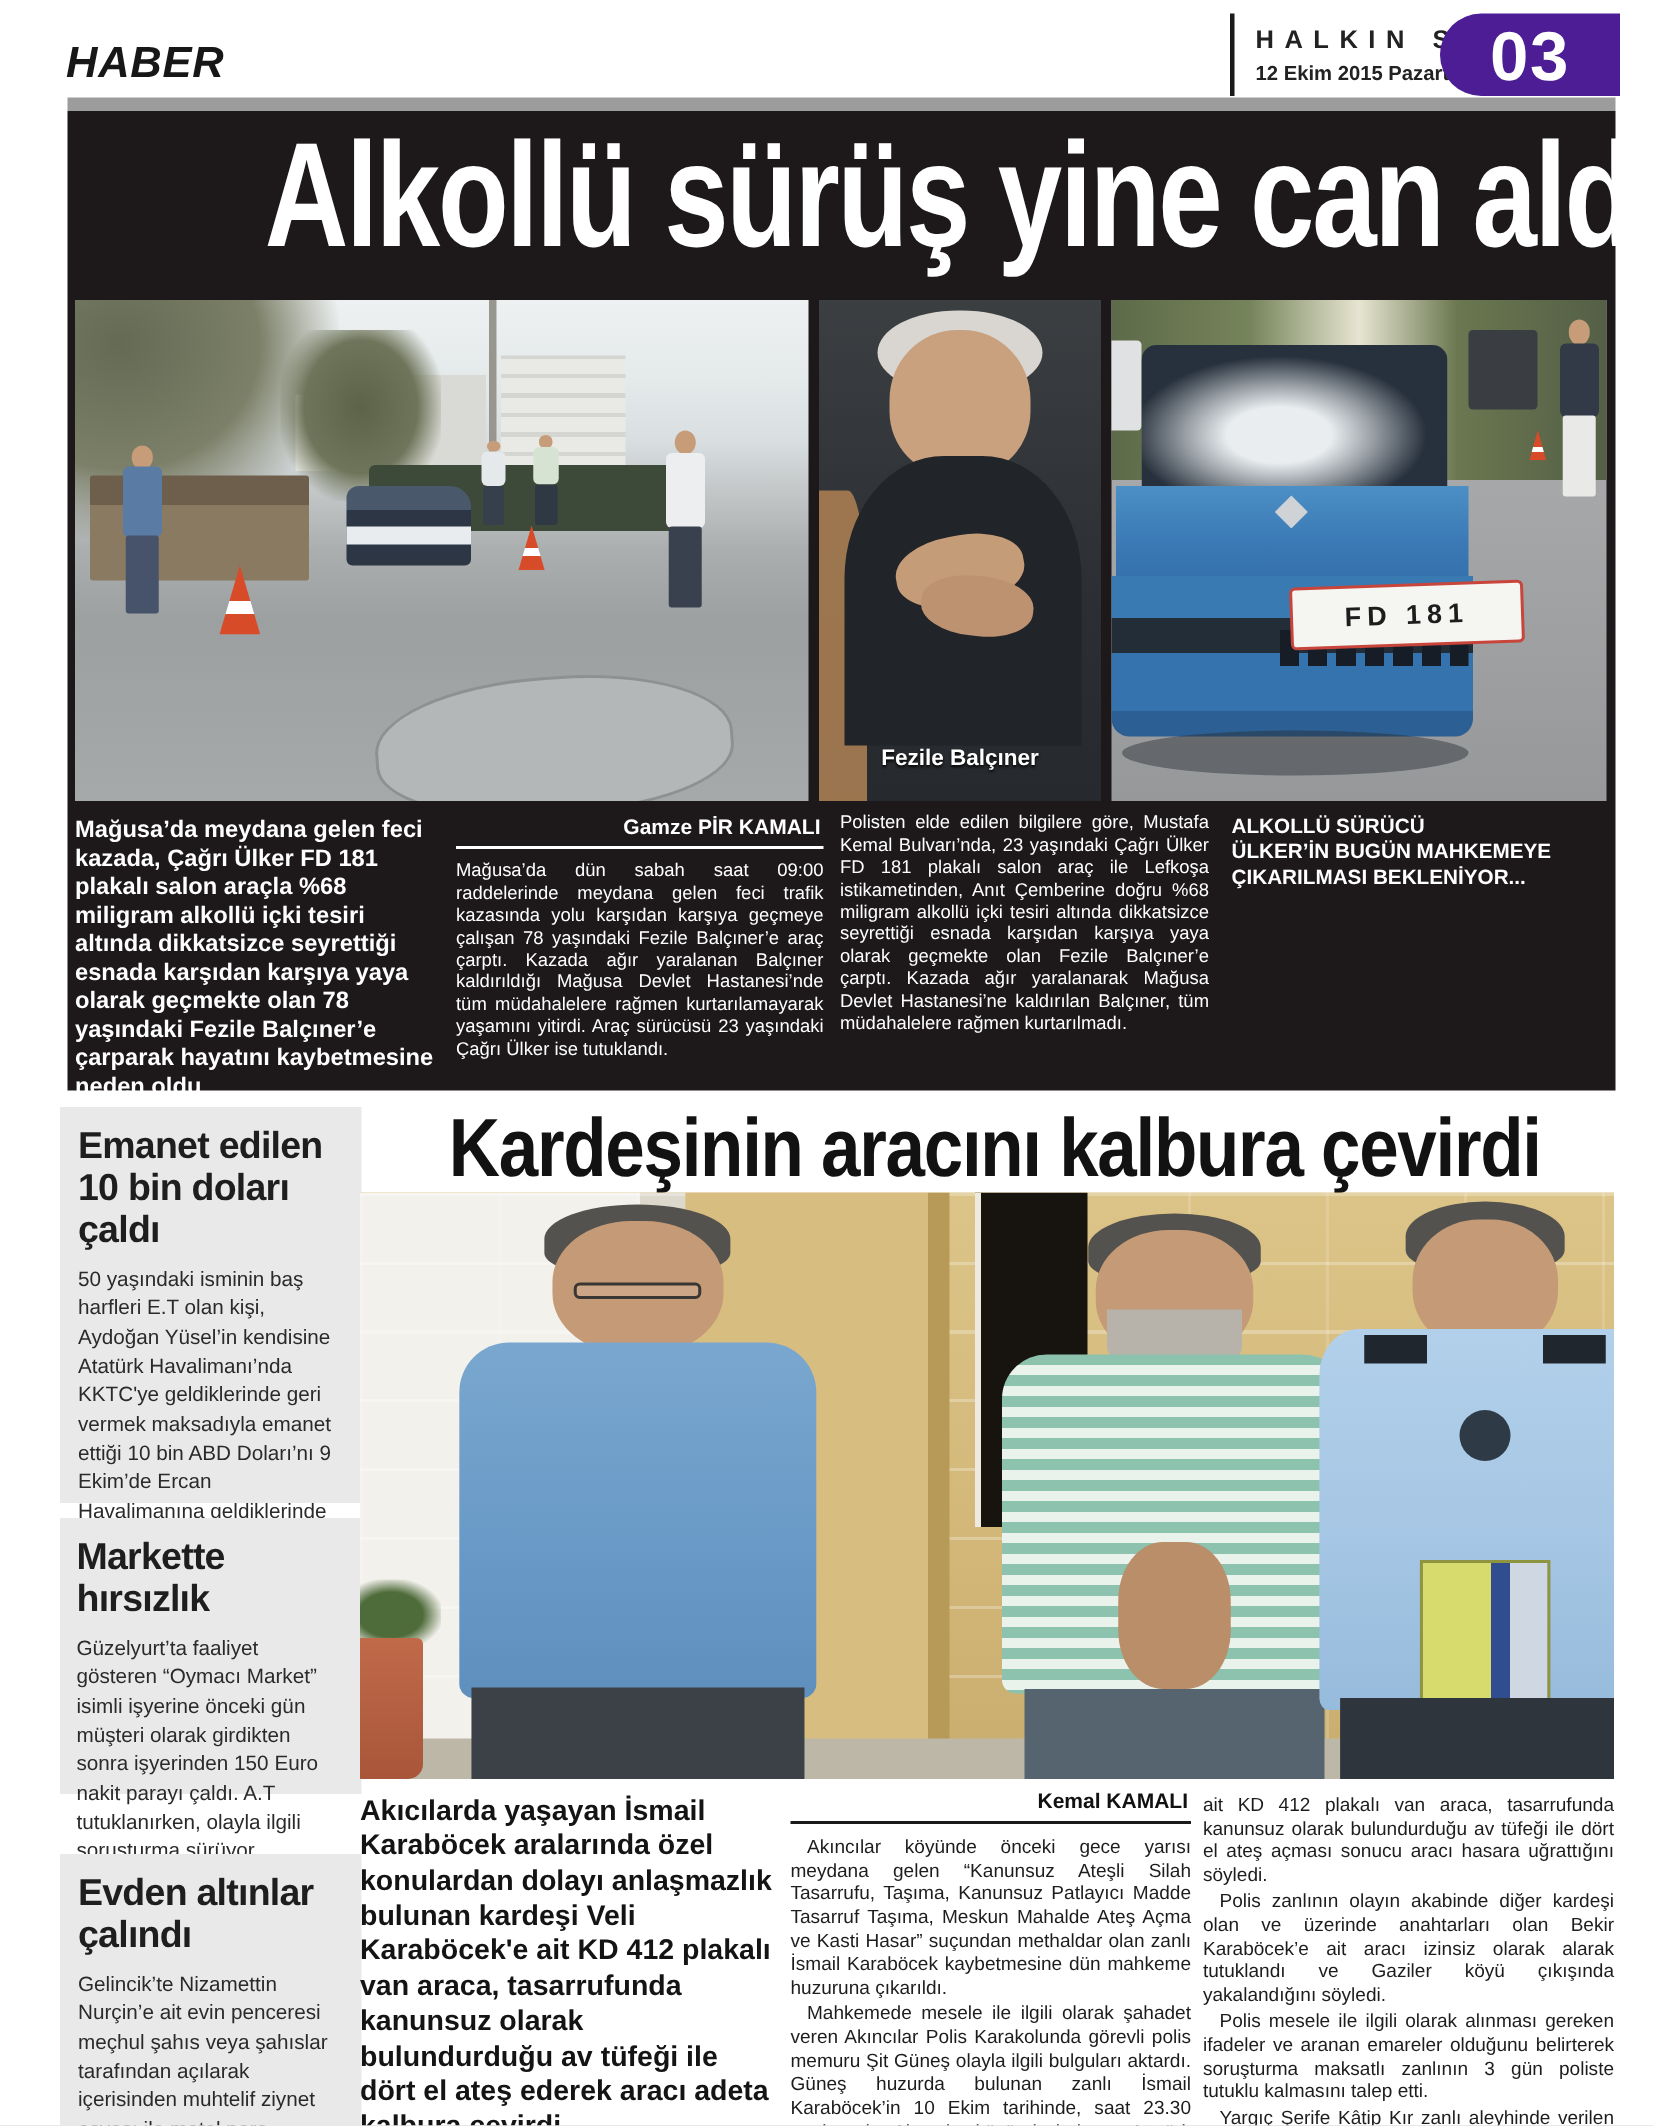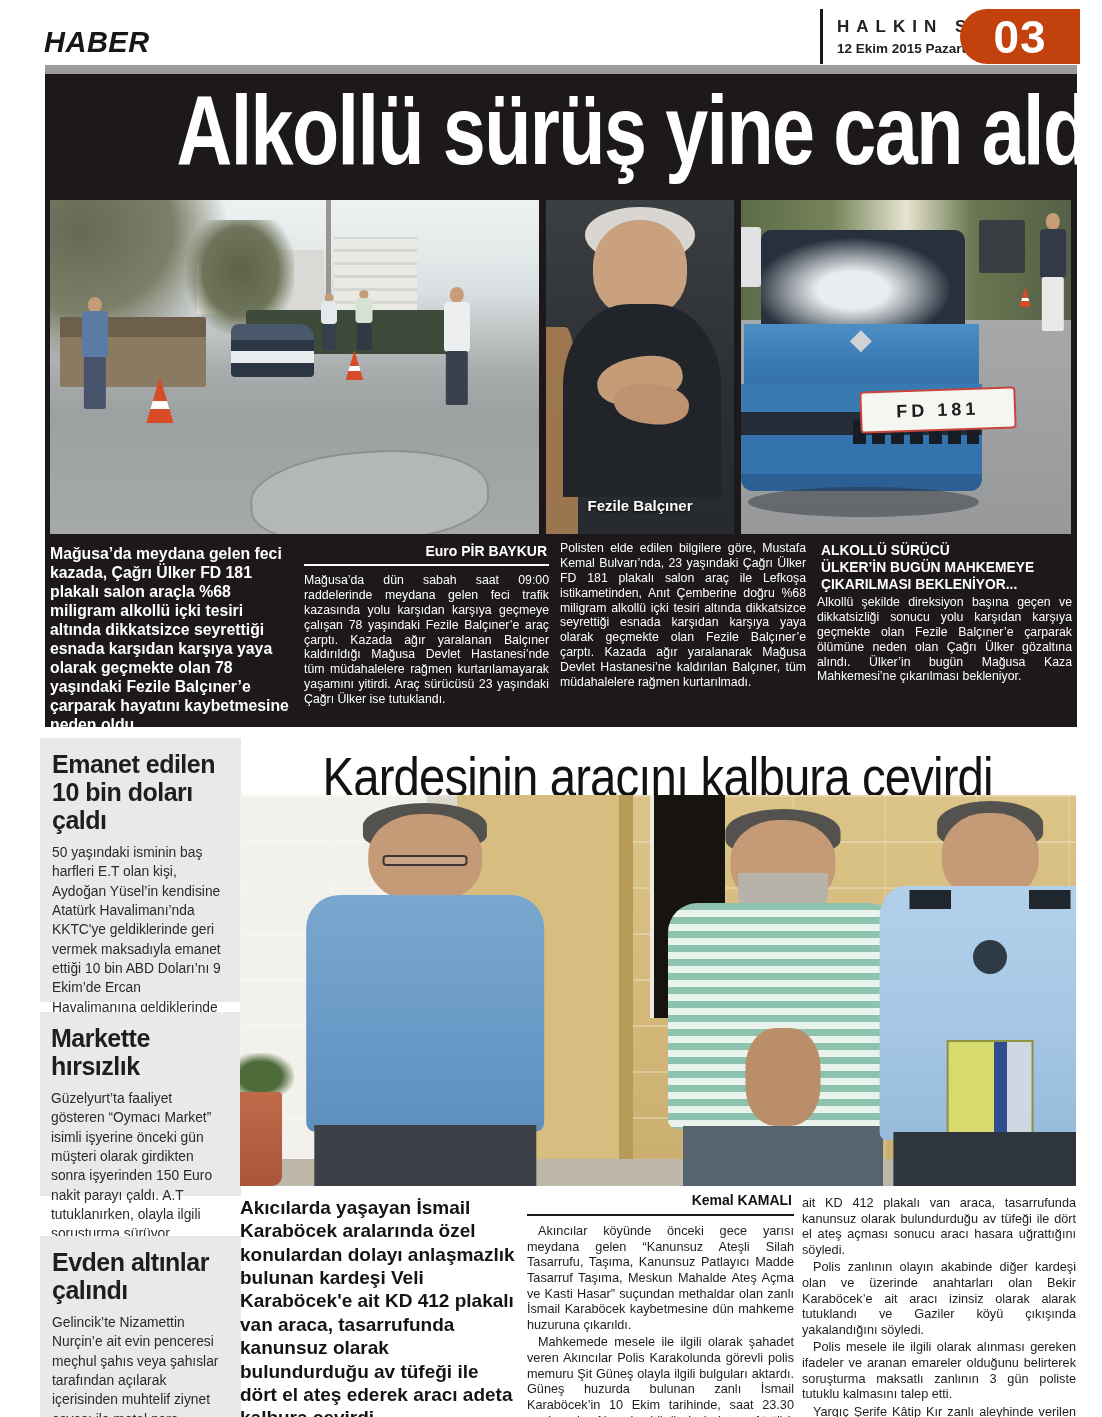--- a/index.html
+++ b/index.html
@@ -9,21 +9,21 @@
     font-family:"Liberation Sans",sans-serif;color:#1c1c1c;
   }
   .abs{position:absolute;}
 
   
   .section-label{left:44px;top:26px;font-size:29px;font-weight:900;font-style:italic;letter-spacing:.5px;color:#171717;}
   .gray-rule{left:45px;top:65px;width:1032px;height:9px;background:#9c9c9c;}
   .header-box{left:820px;top:9px;width:257px;height:55px;background:#fff;border-left:3px solid #1a1a1a;}
   .masthead{position:absolute;left:14px;top:8px;font-size:17px;font-weight:700;letter-spacing:7px;color:#222;}
   .issue-date{position:absolute;left:14px;top:32px;font-size:13.5px;font-weight:700;color:#222;}
-  .page-badge{position:absolute;right:0;top:0;width:120px;height:55px;background:#c2410c;border-radius:30px 0 0 30px;
+  .page-badge{position:absolute;right:0;top:0;width:120px;height:55px;background:#4c1d95;border-radius:30px 0 0 30px;
     display:flex;align-items:center;justify-content:center;color:#fff;font-size:46px;font-weight:900;letter-spacing:1px;}
 
   
   .banner{left:45px;top:74px;width:1032px;height:653px;background:#1d191b;}
   .main-headline{position:absolute;left:0;top:2px;width:100%;text-align:center;color:#fff;
     font-size:99px;font-weight:900;line-height:1.1;white-space:nowrap;}
   .main-headline>span{display:inline-block;transform:scaleX(.78);transform-origin:center;letter-spacing:-2px;}
 
   .photos-row{position:absolute;left:5px;top:126px;width:1022px;height:334px;display:flex;gap:7px;}
   .photo{position:relative;overflow:hidden;height:334px;}
@@ -97,21 +97,21 @@
   .subhead{font-size:13.8px;font-weight:700;padding:2px 0 3px 4px;}
   .body-w{font-size:12.3px;line-height:1.21;text-align:justify;}
 
   
   .side-box{left:40px;width:201px;background:#e9e9e9;padding:12px 12px 10px 12px;box-sizing:border-box;}
   .side-1{top:738px;height:264px;} .side-2{top:1012px;height:184px;padding-left:11px;} .side-3{top:1236px;height:211px;}
   .side-title{font-size:25px;font-weight:800;line-height:1.12;letter-spacing:-.5px;color:#1e1e1e;}
   .side-body{margin-top:9px;font-size:13.8px;line-height:1.4;color:#2a2a2a;}
 
   
-  .headline2{left:240px;top:733px;width:836px;text-align:center;font-size:55px;font-weight:400;white-space:nowrap;color:#121212;margin-top:12px;}
+  .headline2{left:240px;top:733px;width:836px;text-align:center;font-size:55px;font-weight:700;white-space:nowrap;color:#121212;}
   .headline2>span{display:inline-block;transform:scaleX(.86);transform-origin:center;letter-spacing:-1px;}
 
   .p4{left:240px;top:795px;width:836px;height:391px;overflow:hidden;background:linear-gradient(180deg,#dcc488 0%,#d2b778 60%,#c9ad6e 100%);}
   .p4 *{position:absolute;}
   .p4-stone{left:0;top:0;width:100%;height:100%;
     background:repeating-linear-gradient(180deg,rgba(255,255,255,.28) 0 2px,rgba(0,0,0,0) 2px 46px),
                repeating-linear-gradient(90deg,rgba(255,255,255,.16) 0 2px,rgba(0,0,0,0) 2px 92px);}
   .p4-wallL{left:0;top:0;width:26%;height:100%;background:linear-gradient(90deg,#f3f1ec 0 86%,#ddd8cc 86% 100%);}
   .p4-pillar{left:26%;top:0;width:21%;height:100%;background:linear-gradient(90deg,#d8bd80 0 92%,#b79a58 92% 100%);}
   .p4-door{left:49%;top:0;width:8.5%;height:57%;background:#17140f;border-left:4px solid #efeadf;}
@@ -230,31 +230,30 @@
         <div class="p3-bumper"></div>
         <div class="p3-vents"></div>
         <div class="p3-plate">FD 181</div>
         <div class="p3-shadow"></div>
       </div>
     </div>
 
     <div class="cols-row">
       <div class="col col-summary">Mağusa’da meydana gelen feci kazada, Çağrı Ülker FD 181 plakalı salon araçla %68 miligram alkollü içki tesiri altında dikkatsizce seyrettiği esnada karşıdan karşıya yaya olarak geçmekte olan 78 yaşındaki Fezile Balçıner’e çarparak hayatını kaybetmesine neden oldu</div>
       <div class="col col-a">
-        <div class="byline-w">Euro PİR BAYKUR</div>
+        <div class="byline-w">Gamze PİR KAMALI</div>
         <div class="body-w ind">Mağusa’da dün sabah saat 09:00 raddelerinde meydana gelen feci trafik kazasında yolu karşıdan karşıya geçmeye çalışan 78 yaşındaki Fezile Balçıner’e araç çarptı. Kazada ağır yaralanan Balçıner kaldırıldığı Mağusa Devlet Hastanesi’nde tüm müdahalelere rağmen kurtarılamayarak yaşamını yitirdi. Araç sürücüsü 23 yaşındaki Çağrı Ülker ise tutuklandı.</div>
       </div>
       <div class="col col-b">
         <div class="body-w ind">Polisten elde edilen bilgilere göre, Mustafa Kemal Bulvarı’nda, 23 yaşındaki Çağrı Ülker FD 181 plakalı salon araç ile Lefkoşa istikametinden, Anıt Çemberine doğru %68 miligram alkollü içki tesiri altında dikkatsizce seyrettiği esnada karşıdan karşıya yaya olarak geçmekte olan Fezile Balçıner’e çarptı. Kazada ağır yaralanarak Mağusa Devlet Hastanesi’ne kaldırılan Balçıner, tüm müdahalelere rağmen kurtarılmadı.</div>
       </div>
       <div class="col col-c">
         <div class="subhead" style="padding-bottom:0;">ALKOLLÜ SÜRÜCÜ</div>
         <div class="subhead" style="padding-bottom:0;">ÜLKER’İN BUGÜN MAHKEMEYE</div>
         <div class="subhead">ÇIKARILMASI BEKLENİYOR...</div>
-        <div class="body-w ind">Alkollü şekilde direksiyon başına geçen ve dikkatsizliği sonucu yolu karşıdan karşıya geçmekte olan Fezile Balçıner’e çarparak ölümüne neden olan Çağrı Ülker gözaltına alındı. Ülker’in bugün Mağusa Kaza Mahkemesi’ne çıkarılması bekleniyor.</div>
       </div>
     </div>
   </div>
 
   <div class="abs side-box side-1">
     <div class="side-title">Emanet edilen 10 bin doları çaldı</div>
     <div class="side-body">50 yaşındaki isminin baş harfleri E.T olan kişi, Aydoğan Yüsel’in kendisine Atatürk Havalimanı’nda KKTC'ye geldiklerinde geri vermek maksadıyla emanet ettiği 10 bin ABD Doları’nı 9 Ekim’de Ercan Havalimanına geldiklerinde geri iade etmeyerek çalmaktan tutuklandı.</div>
   </div>
   <div class="abs side-box side-2">
     <div class="side-title">Markette hırsızlık</div>

